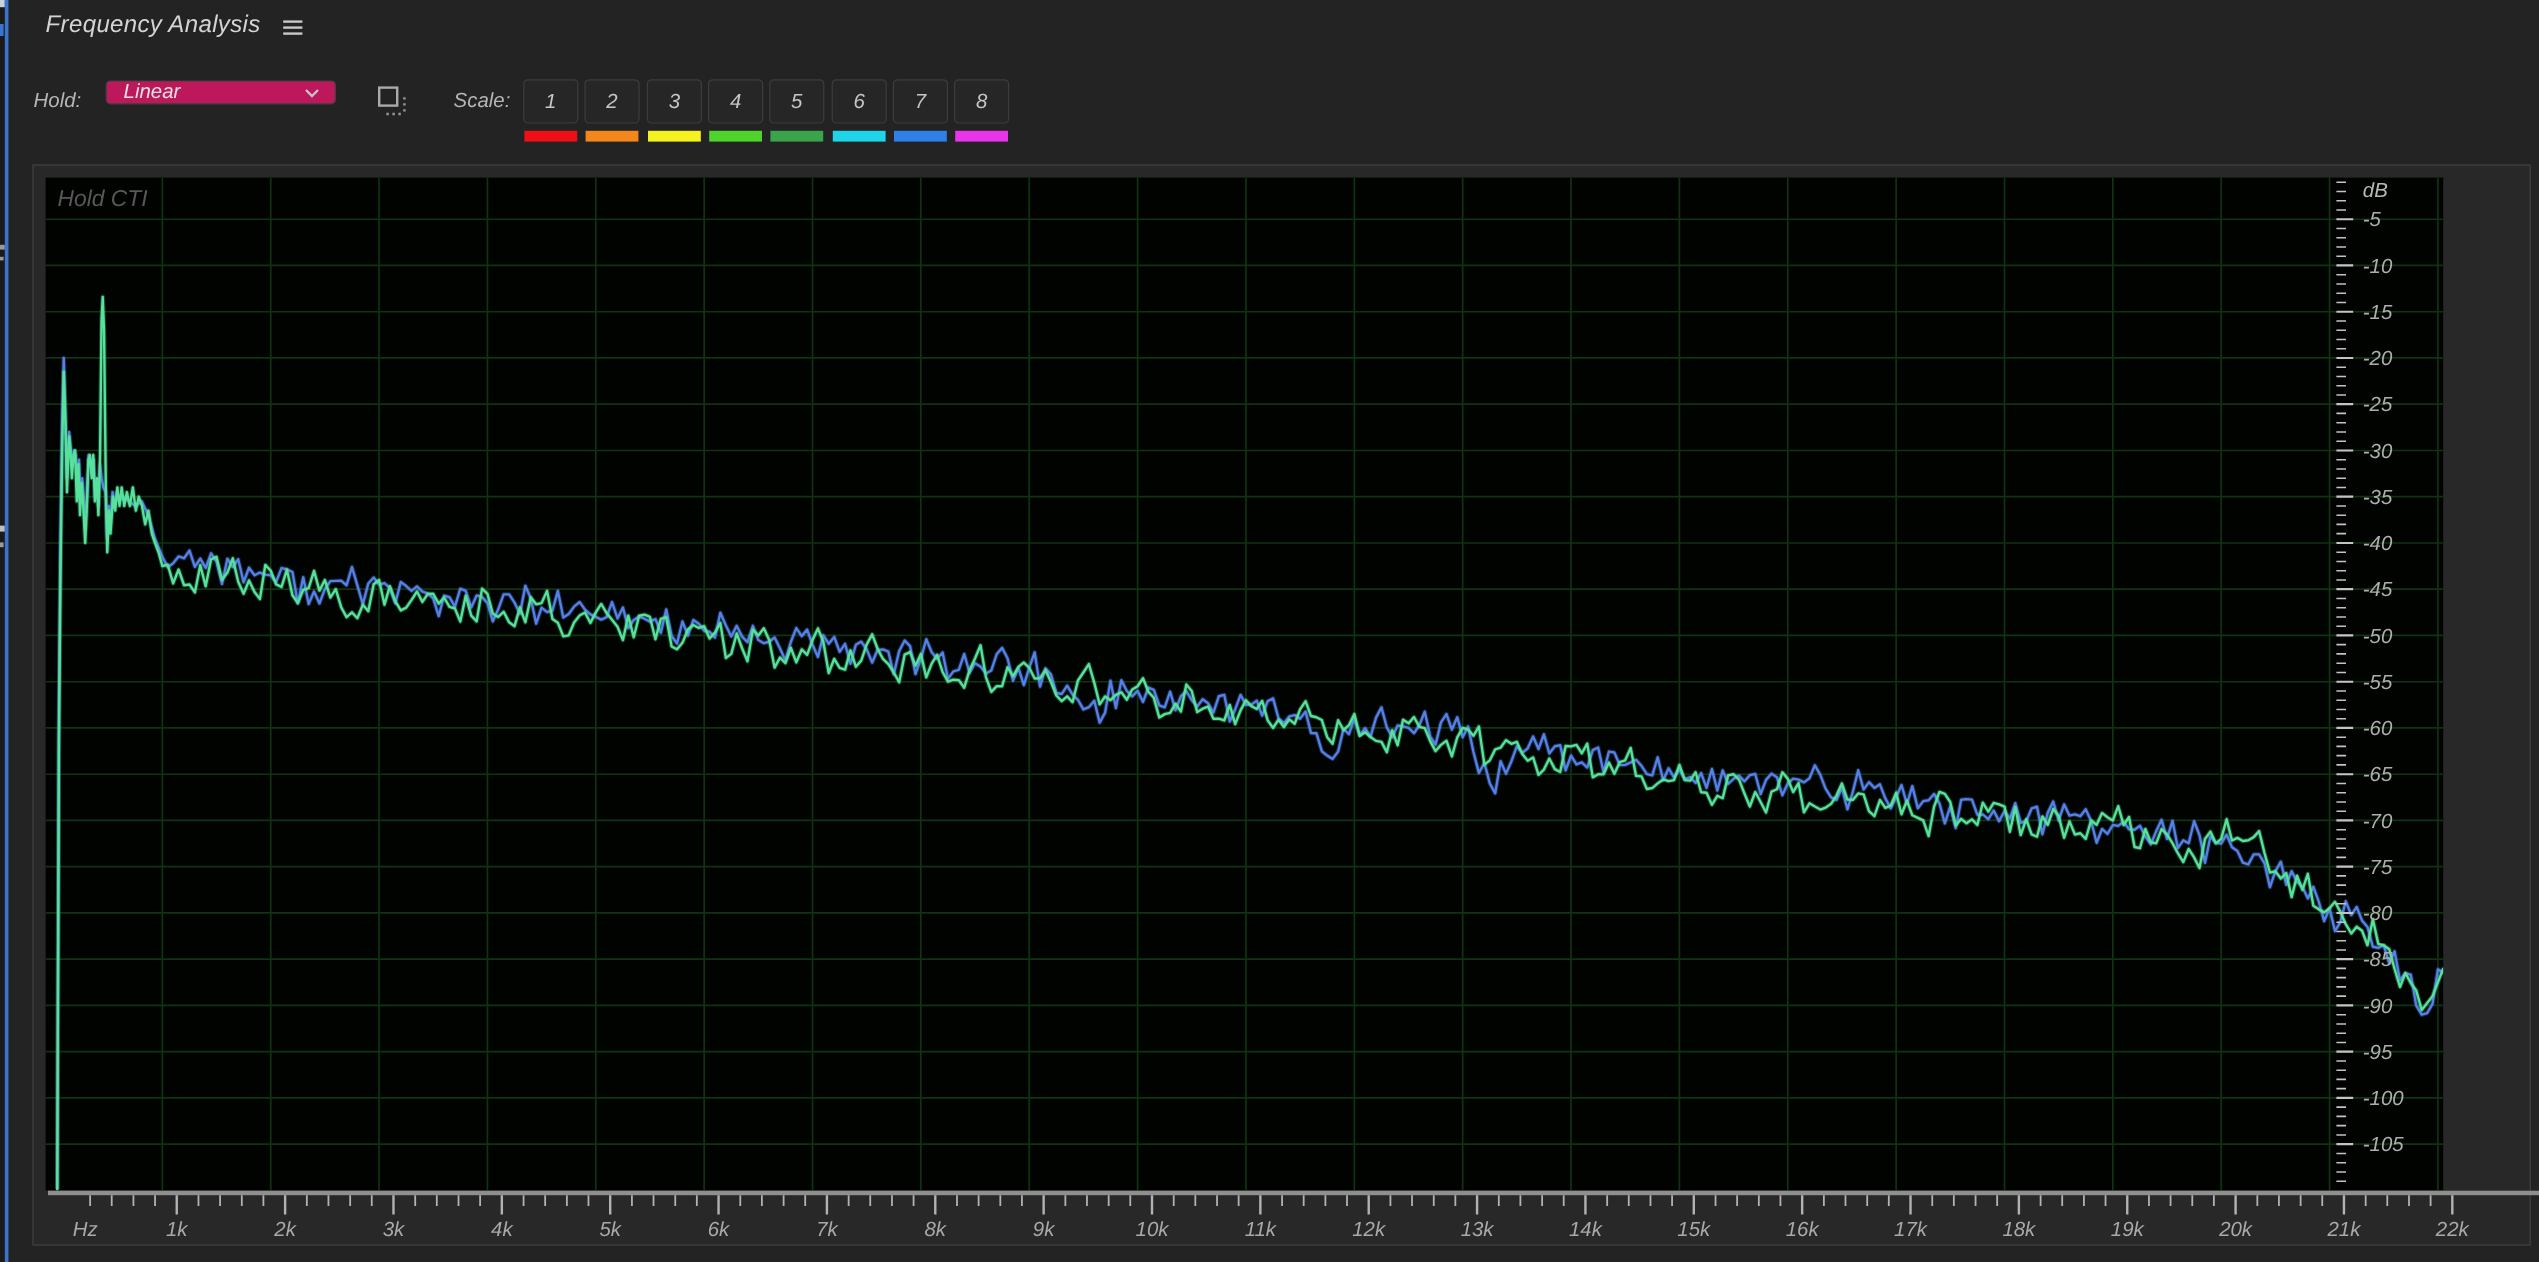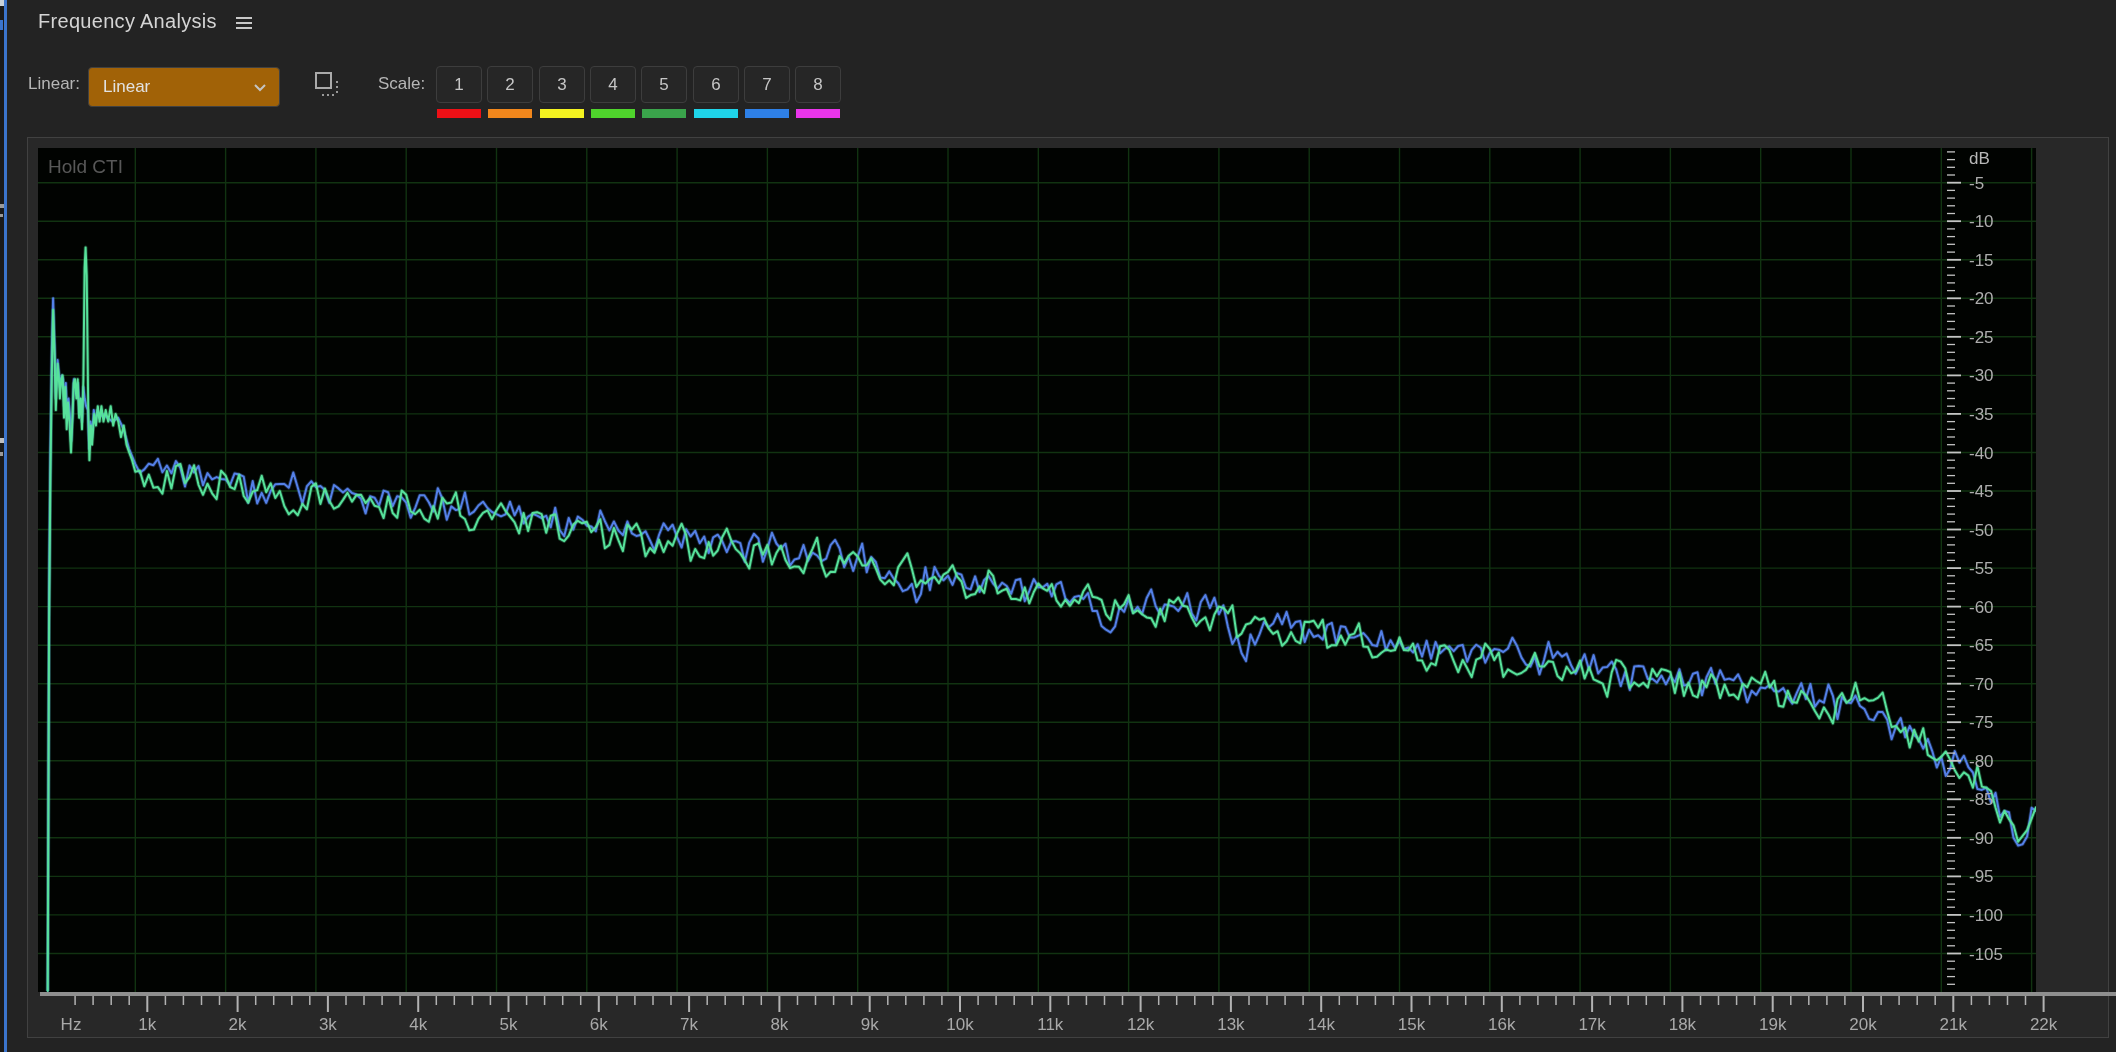--- a/index.html
+++ b/index.html
@@ -1,33 +1,33 @@
 <!DOCTYPE html>
 <html><head>
 <meta charset="utf-8">
 <style>
   html,body{margin:0;padding:0;background:#181818;}
   #root{
     position:relative;width:2116px;height:1052px;background:#232323;
     font-family:"Liberation Sans",sans-serif;overflow:hidden;
     -webkit-font-smoothing:antialiased;
   }
-  .abs{position:absolute;}
+  .abs{position:absolute;font-style:italic;}
   
   #neighbor-strip{left:0;top:0;width:4px;height:1052px;background:#1a1a1a;}
   .speck{position:absolute;background:#9a9a9a;}
   #panel-divider{left:4px;top:0;width:3px;height:1052px;background:#3b74cc;}
   
   #panel-title{left:38px;top:10px;font-size:20px;color:#d4d4d4;letter-spacing:.3px;}
   #panel-menu{left:236px;top:14px;width:18px;height:18px;cursor:pointer;}
   #panel-menu span{display:block;width:16px;height:2px;background:#c8c8c8;margin-top:3px;}
   
   #scale-label{left:28px;top:74px;font-size:17px;color:#b6b6b6;}
   #scale-select{
-    left:88px;top:67px;width:192px;height:40px;background:#a16207;
+    left:88px;top:67px;width:192px;height:20px;background:#be185d;
     border:1px solid #414141;border-radius:4px;box-sizing:border-box;
     display:flex;align-items:center;cursor:pointer;
   }
   #scale-value{margin-left:14px;font-size:17px;color:#e2e2e2;flex:1;}
   #scale-chevron{margin-right:12px;}
   #scan-icon{left:314px;top:69px;width:28px;height:32px;cursor:pointer;}
   #hold-label{left:378px;top:74px;font-size:17px;color:#b6b6b6;}
   #hold-buttons{left:436px;top:66px;height:52px;}
   .hold-btn{
     position:absolute;top:0;width:46px;height:37px;background:#262626;
@@ -63,21 +63,21 @@
   </div>
   <div id="panel-divider" class="abs"></div>
 
   <div id="panel-title" class="abs">Frequency Analysis</div>
   <div id="panel-menu" class="abs" title="">
     <span></span>
       <span></span>
       <span></span>
   </div>
 
-  <div id="scale-label" class="abs">Linear:</div>
+  <div id="scale-label" class="abs">Hold:</div>
   <div id="scale-select" class="abs">
     <span id="scale-value">Linear</span>
     <svg id="scale-chevron" width="14" height="9" viewBox="0 0 14 9">
       <polyline points="2,2 7,7 12,2" fill="none" stroke="#c4c4c4" stroke-width="2"></polyline>
     </svg>
   </div>
   <div id="scan-icon" class="abs">
     <svg width="28" height="32" viewBox="0 0 28 32">
       <rect x="2" y="4" width="15" height="15" fill="none" stroke="#aaaaaa" stroke-width="2"></rect>
       <line x1="23" y1="12" x2="23" y2="27" stroke="#999999" stroke-width="2" stroke-dasharray="2 3"></line>

